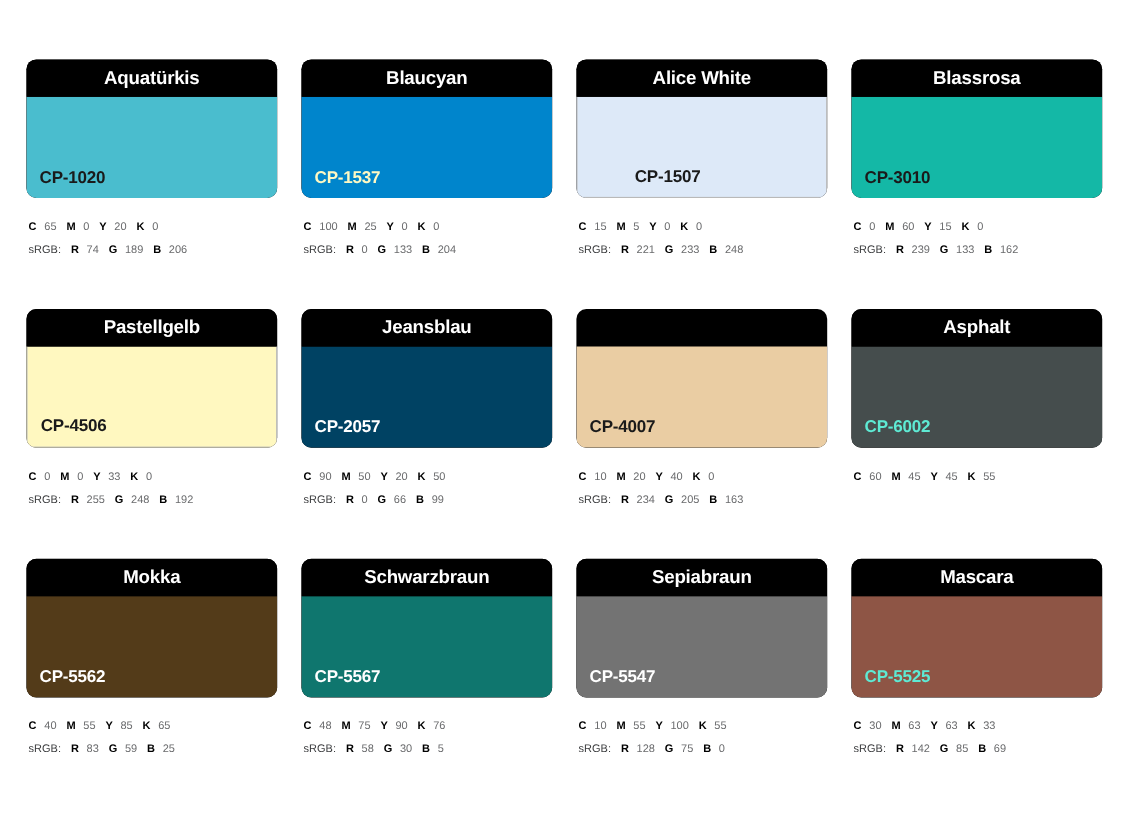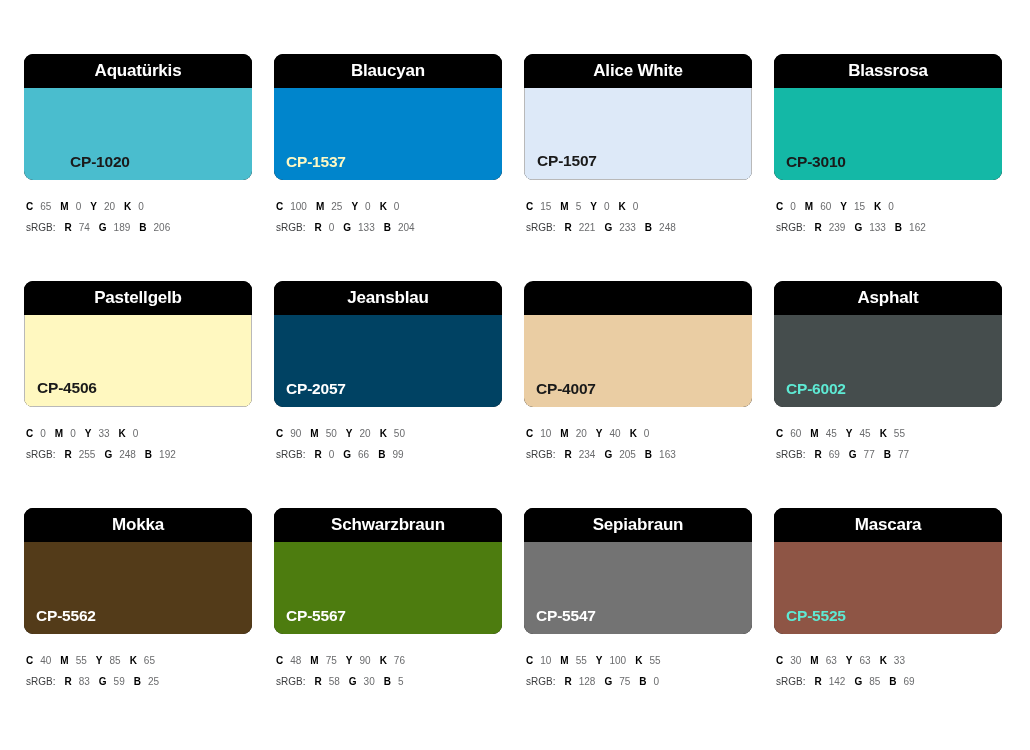--- a/index.html
+++ b/index.html
@@ -114,21 +114,21 @@
   .sp-wide { display: inline-block; width: 9px; }
 </style>
 </head>
 <body>
 
 <div id="palette-grid">
     <div class="swatch-card">
       <div class="card-chip">
         <div class="card-header">Aquatürkis</div>
         <div class="card-swatch" style="background: rgb(74, 189, 206);">
-          <div class="swatch-code" style="color: rgb(26, 26, 26); margin-left: 34px;">CP-1020</div>
+          <div class="swatch-code" style="color: rgb(26, 26, 26);">CP-1020</div>
         </div>
       </div>
       <div class="card-values">
         <div class="value-line"><span class="k">C</span><span class="sp"></span><span class="v">65</span><span class="sp-wide"></span><span class="k">M</span><span class="sp"></span><span class="v">0</span><span class="sp-wide"></span><span class="k">Y</span><span class="sp"></span><span class="v">20</span><span class="sp-wide"></span><span class="k">K</span><span class="sp"></span><span class="v">0</span></div>
         <div class="value-line"><span class="lbl">sRGB:</span><span class="sp-wide"></span><span class="k">R</span><span class="sp"></span><span class="v">74</span><span class="sp-wide"></span><span class="k">G</span><span class="sp"></span><span class="v">189</span><span class="sp-wide"></span><span class="k">B</span><span class="sp"></span><span class="v">206</span></div>
       </div>
     </div>
     <div class="swatch-card">
       <div class="card-chip">
         <div class="card-header">Blaucyan</div>
@@ -137,21 +137,21 @@
         </div>
       </div>
       <div class="card-values">
         <div class="value-line"><span class="k">C</span><span class="sp"></span><span class="v">100</span><span class="sp-wide"></span><span class="k">M</span><span class="sp"></span><span class="v">25</span><span class="sp-wide"></span><span class="k">Y</span><span class="sp"></span><span class="v">0</span><span class="sp-wide"></span><span class="k">K</span><span class="sp"></span><span class="v">0</span></div>
         <div class="value-line"><span class="lbl">sRGB:</span><span class="sp-wide"></span><span class="k">R</span><span class="sp"></span><span class="v">0</span><span class="sp-wide"></span><span class="k">G</span><span class="sp"></span><span class="v">133</span><span class="sp-wide"></span><span class="k">B</span><span class="sp"></span><span class="v">204</span></div>
       </div>
     </div>
     <div class="swatch-card">
       <div class="card-chip">
         <div class="card-header">Alice White</div>
-        <div class="card-swatch has-border" style="background: rgb(221, 233, 248);">
+        <div class="card-swatch has-border" style="background: rgb(221, 233, 248); padding-left: 40px;">
           <div class="swatch-code" style="color: rgb(26, 26, 26);">CP-1507</div>
         </div>
       </div>
       <div class="card-values">
         <div class="value-line"><span class="k">C</span><span class="sp"></span><span class="v">15</span><span class="sp-wide"></span><span class="k">M</span><span class="sp"></span><span class="v">5</span><span class="sp-wide"></span><span class="k">Y</span><span class="sp"></span><span class="v">0</span><span class="sp-wide"></span><span class="k">K</span><span class="sp"></span><span class="v">0</span></div>
         <div class="value-line"><span class="lbl">sRGB:</span><span class="sp-wide"></span><span class="k">R</span><span class="sp"></span><span class="v">221</span><span class="sp-wide"></span><span class="k">G</span><span class="sp"></span><span class="v">233</span><span class="sp-wide"></span><span class="k">B</span><span class="sp"></span><span class="v">248</span></div>
       </div>
     </div>
     <div class="swatch-card">
       <div class="card-chip">
@@ -202,39 +202,38 @@
     </div>
     <div class="swatch-card">
       <div class="card-chip">
         <div class="card-header">Asphalt</div>
         <div class="card-swatch" style="background: rgb(69, 77, 77);">
           <div class="swatch-code" style="color: #5eead4;">CP-6002</div>
         </div>
       </div>
       <div class="card-values">
         <div class="value-line"><span class="k">C</span><span class="sp"></span><span class="v">60</span><span class="sp-wide"></span><span class="k">M</span><span class="sp"></span><span class="v">45</span><span class="sp-wide"></span><span class="k">Y</span><span class="sp"></span><span class="v">45</span><span class="sp-wide"></span><span class="k">K</span><span class="sp"></span><span class="v">55</span></div>
-        <div class="value-line"><span class="lbl">sRGB:</span><span class="sp-wide"></span><span class="k">R</span><span class="sp"></span><span class="v">69</span><span class="sp-wide"></span><span class="k">G</span><span class="sp"></span><span class="v">77</span><span class="sp-wide"></span><span class="k">B</span><span class="sp"></span><span class="v">77</span></div>
       </div>
     </div>
     <div class="swatch-card">
       <div class="card-chip">
         <div class="card-header">Mokka</div>
         <div class="card-swatch" style="background: rgb(83, 59, 25);">
           <div class="swatch-code" style="color: rgb(255, 255, 255);">CP-5562</div>
         </div>
       </div>
       <div class="card-values">
         <div class="value-line"><span class="k">C</span><span class="sp"></span><span class="v">40</span><span class="sp-wide"></span><span class="k">M</span><span class="sp"></span><span class="v">55</span><span class="sp-wide"></span><span class="k">Y</span><span class="sp"></span><span class="v">85</span><span class="sp-wide"></span><span class="k">K</span><span class="sp"></span><span class="v">65</span></div>
         <div class="value-line"><span class="lbl">sRGB:</span><span class="sp-wide"></span><span class="k">R</span><span class="sp"></span><span class="v">83</span><span class="sp-wide"></span><span class="k">G</span><span class="sp"></span><span class="v">59</span><span class="sp-wide"></span><span class="k">B</span><span class="sp"></span><span class="v">25</span></div>
       </div>
     </div>
     <div class="swatch-card">
       <div class="card-chip">
         <div class="card-header">Schwarzbraun</div>
-        <div class="card-swatch" style="background: #4d7c0f;">
+        <div class="card-swatch" style="background: #0f766e;">
           <div class="swatch-code" style="color: rgb(255, 255, 255);">CP-5567</div>
         </div>
       </div>
       <div class="card-values">
         <div class="value-line"><span class="k">C</span><span class="sp"></span><span class="v">48</span><span class="sp-wide"></span><span class="k">M</span><span class="sp"></span><span class="v">75</span><span class="sp-wide"></span><span class="k">Y</span><span class="sp"></span><span class="v">90</span><span class="sp-wide"></span><span class="k">K</span><span class="sp"></span><span class="v">76</span></div>
         <div class="value-line"><span class="lbl">sRGB:</span><span class="sp-wide"></span><span class="k">R</span><span class="sp"></span><span class="v">58</span><span class="sp-wide"></span><span class="k">G</span><span class="sp"></span><span class="v">30</span><span class="sp-wide"></span><span class="k">B</span><span class="sp"></span><span class="v">5</span></div>
       </div>
     </div>
     <div class="swatch-card">
       <div class="card-chip">

